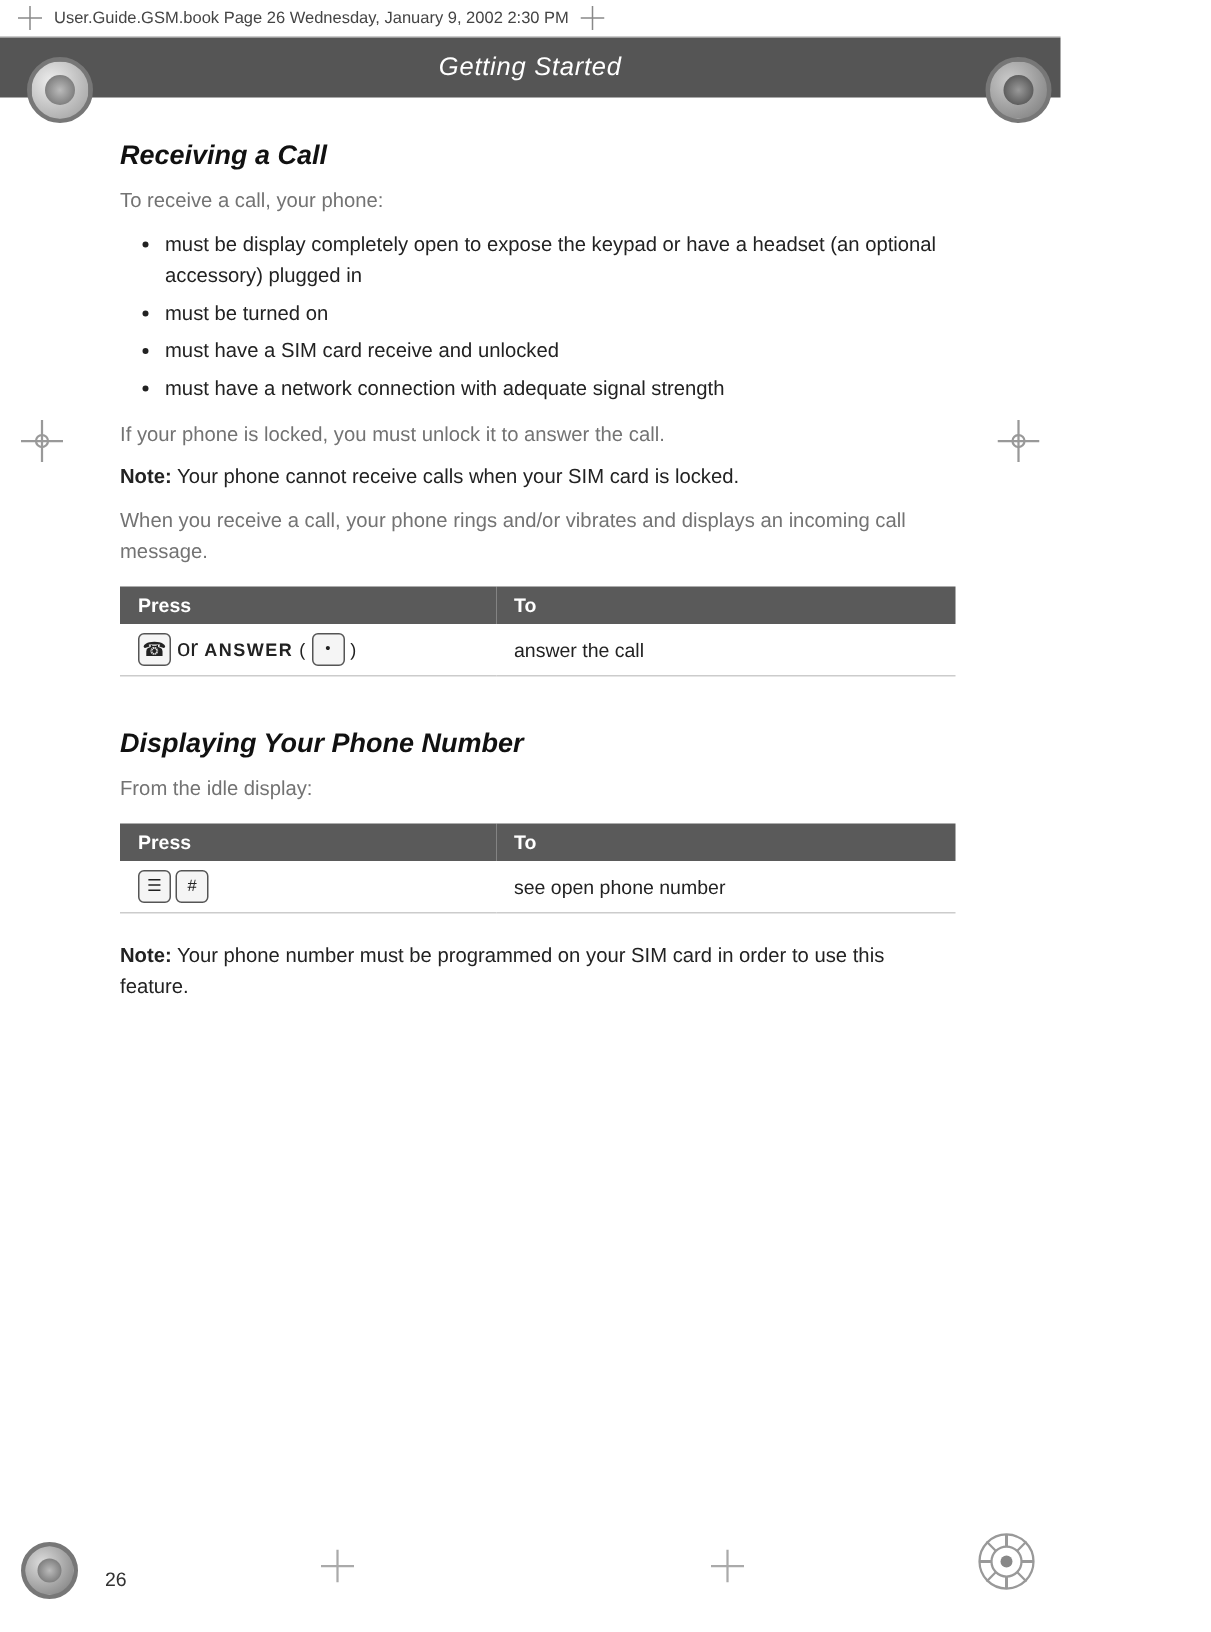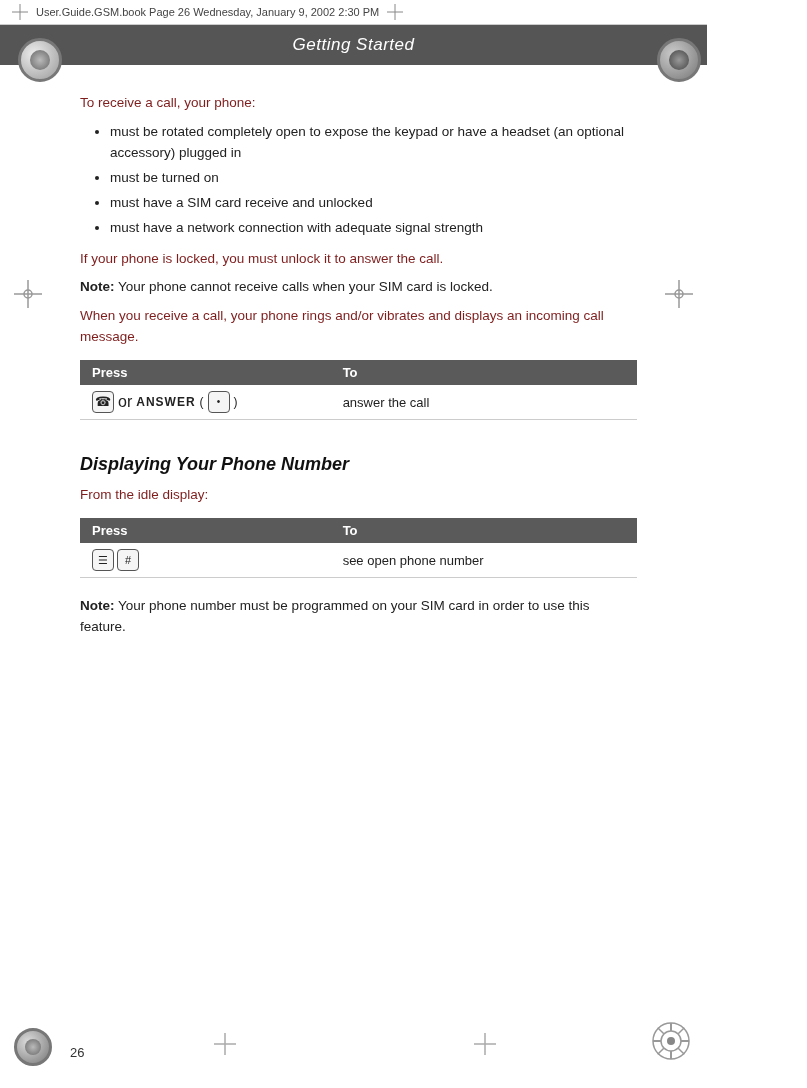--- a/index.html
+++ b/index.html
@@ -68,21 +68,21 @@
       font-style: italic;
       margin-bottom: 10px;
       color: #111111;
     }
 
     
     .body-text {
       font-size: 13.5px;
       line-height: 1.55;
       margin-bottom: 8px;
-      color: #7f1d1d;
+      color: #737373;
     }
 
     
     .bullet-list {
       margin: 6px 0 10px 30px;
       list-style: disc;
     }
 
     .bullet-list li {
       font-size: 13.5px;
@@ -227,25 +227,26 @@
   <div style="position:absolute; top:280px; right:14px;">
     <svg width="28" height="28" viewBox="0 0 28 28">
       <line x1="14" y1="0" x2="14" y2="28" stroke="#999" stroke-width="1.5"></line>
       <line x1="0" y1="14" x2="28" y2="14" stroke="#999" stroke-width="1.5"></line>
       <circle cx="14" cy="14" r="4" fill="none" stroke="#999" stroke-width="1.5"></circle>
     </svg>
   </div>
 
   <div class="main-content">
 
+    <h2 class="section-title">Receiving a Call</h2>
 
     <p class="body-text">To receive a call, your phone:</p>
 
     <ul class="bullet-list">
-      <li>must be rotated completely open to expose the keypad or have a headset (an optional accessory) plugged in</li>
+      <li>must be display completely open to expose the keypad or have a headset (an optional accessory) plugged in</li>
       <li>must be turned on</li>
       <li>must have a SIM card receive and unlocked</li>
       <li>must have a network connection with adequate signal strength</li>
     </ul>
 
     <p class="body-text">If your phone is locked, you must unlock it to answer the call.</p>
 
     <p class="note-text">
       <strong>Note:</strong><span> Your phone cannot receive calls when your SIM card is locked.</span>
     </p>

